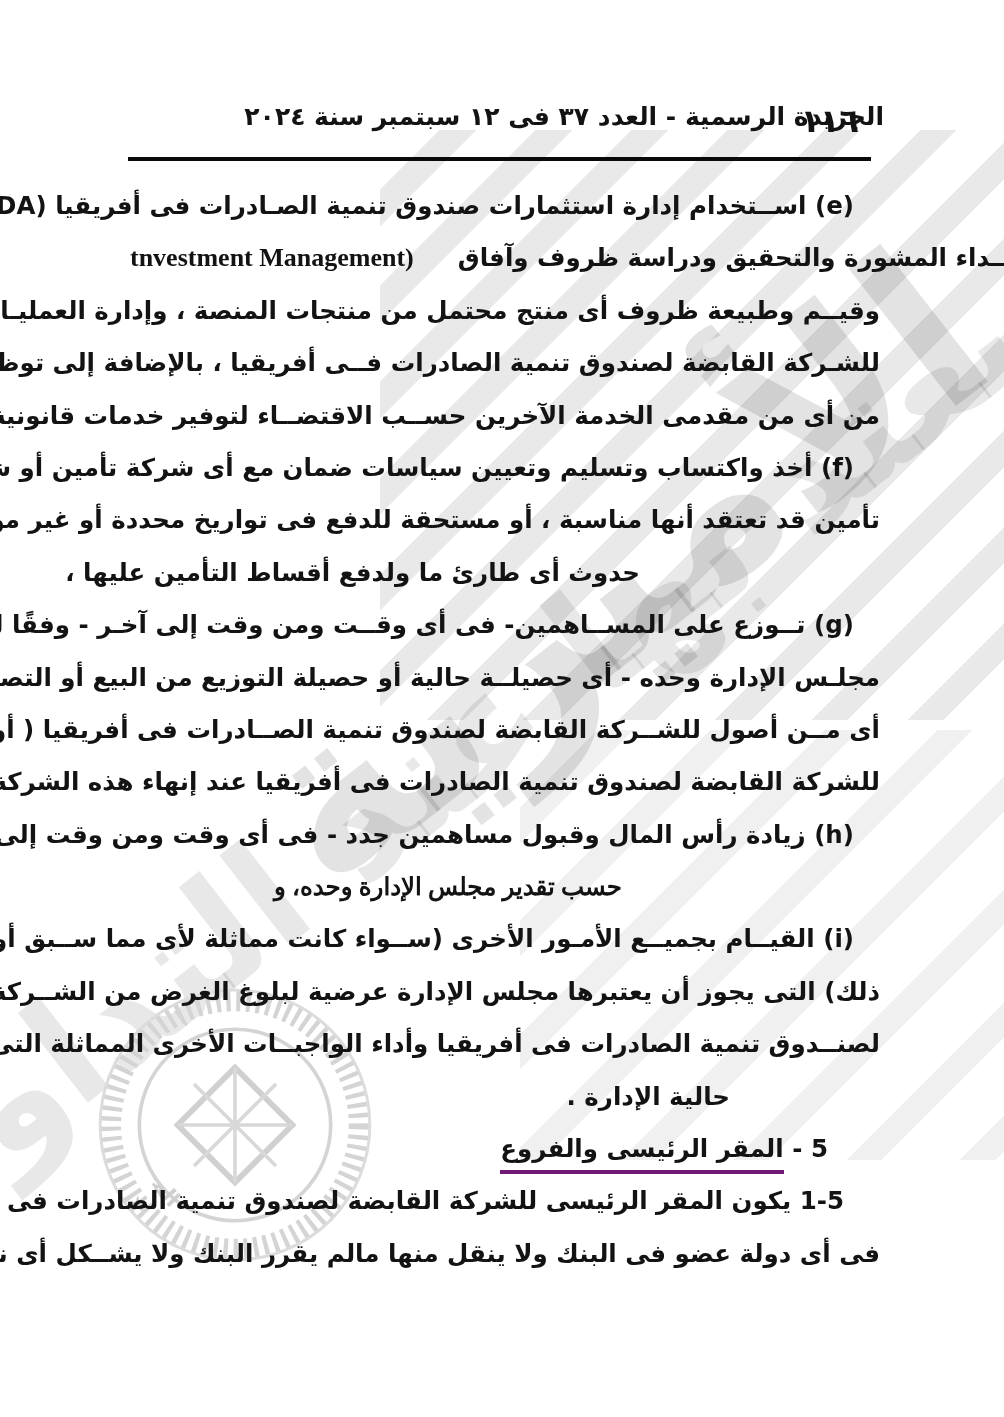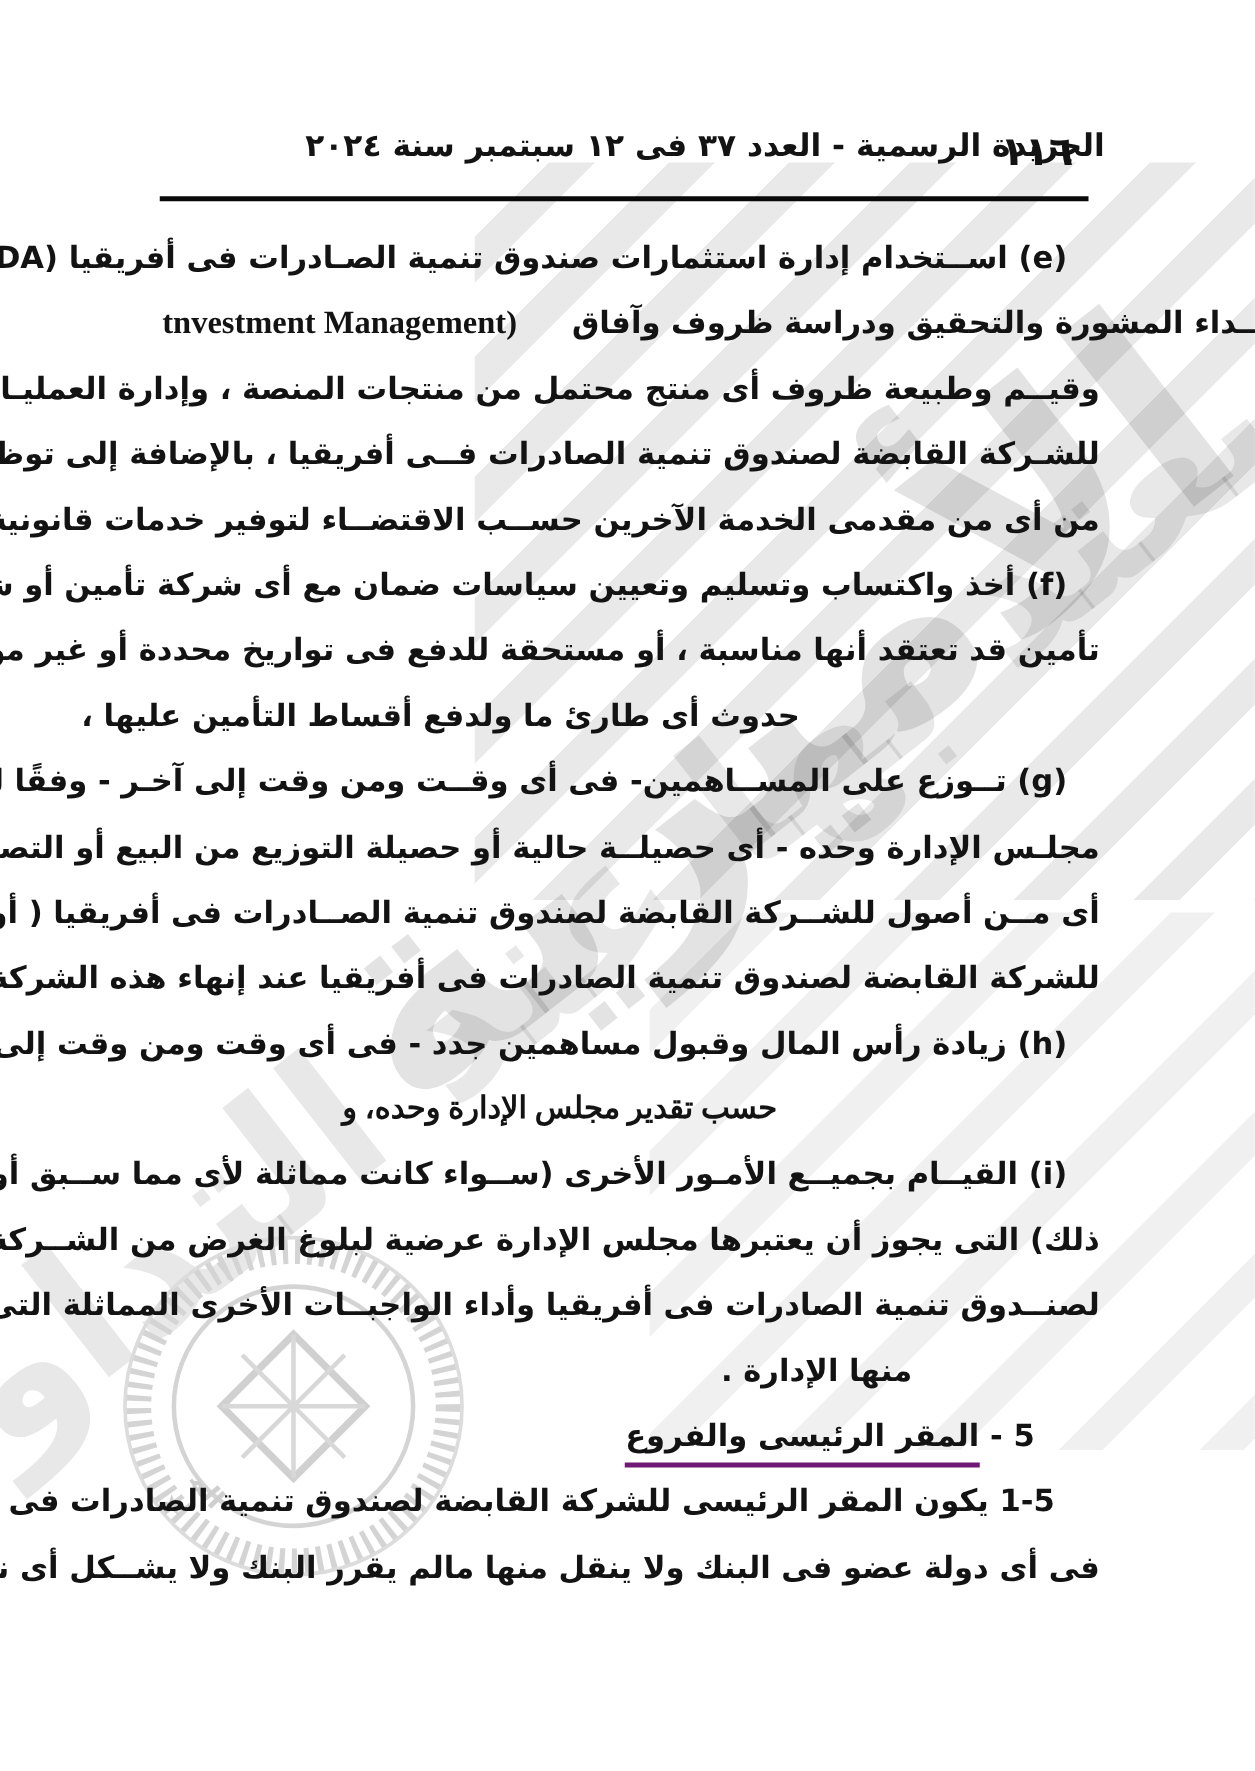--- a/index.html
+++ b/index.html
@@ -117,21 +117,21 @@
     <div class="ln sh-b">حدوث أى طارئ ما ولدفع أقساط التأمين عليها ،</div>
     <div class="ln ind">(g) تــوزع على المســاهمين- فى أى وقــت ومن وقت إلى آخـر - وفقًا لتقدير</div>
     <div class="ln">مجلـس الإدارة وحده - أى حصيلــة حالية أو حصيلة التوزيع من البيع أو التصرف فى</div>
     <div class="ln">أى مــن أصول للشــركة القابضة لصندوق تنمية الصــادرات فى أفريقيا ( أو أى أصول</div>
     <div class="ln">للشركة القابضة لصندوق تنمية الصادرات فى أفريقيا عند إنهاء هذه الشركة) .</div>
     <div class="ln ind">(h) زيادة رأس المال وقبول مساهمين جدد - فى أى وقت ومن وقت إلى آخر -</div>
     <div class="ln sh-c">حسب تقدير مجلس الإدارة وحده، و</div>
     <div class="ln ind">(i) القيــام بجميــع الأمـور الأخرى (ســواء كانت مماثلة لأى مما ســبق أو غير</div>
     <div class="ln">ذلك) التى يجوز أن يعتبرها مجلس الإدارة عرضية لبلوغ الغرض من الشــركة القابضة</div>
     <div class="ln">لصنــدوق تنمية الصادرات فى أفريقيا وأداء الواجبــات الأخرى المماثلة التى يحددها</div>
-    <div class="ln sh-d">منها الإدارة .</div>
+    <div class="ln sh-d">حالية الإدارة .</div>
 
     <div class="ln heading">
       <span class="h-num">5 -</span>
       <span class="h-title">المقر الرئيسى والفروع</span>
     </div>
 
     <div class="ln sub1">1-5  يكون المقر الرئيسى للشركة القابضة لصندوق تنمية الصادرات فى أفريقيا</div>
     <div class="ln">فى أى دولة عضو فى البنك ولا ينقل منها مالم يقرر البنك ولا يشــكل أى نقل للمقر</div>
 
   </div>

